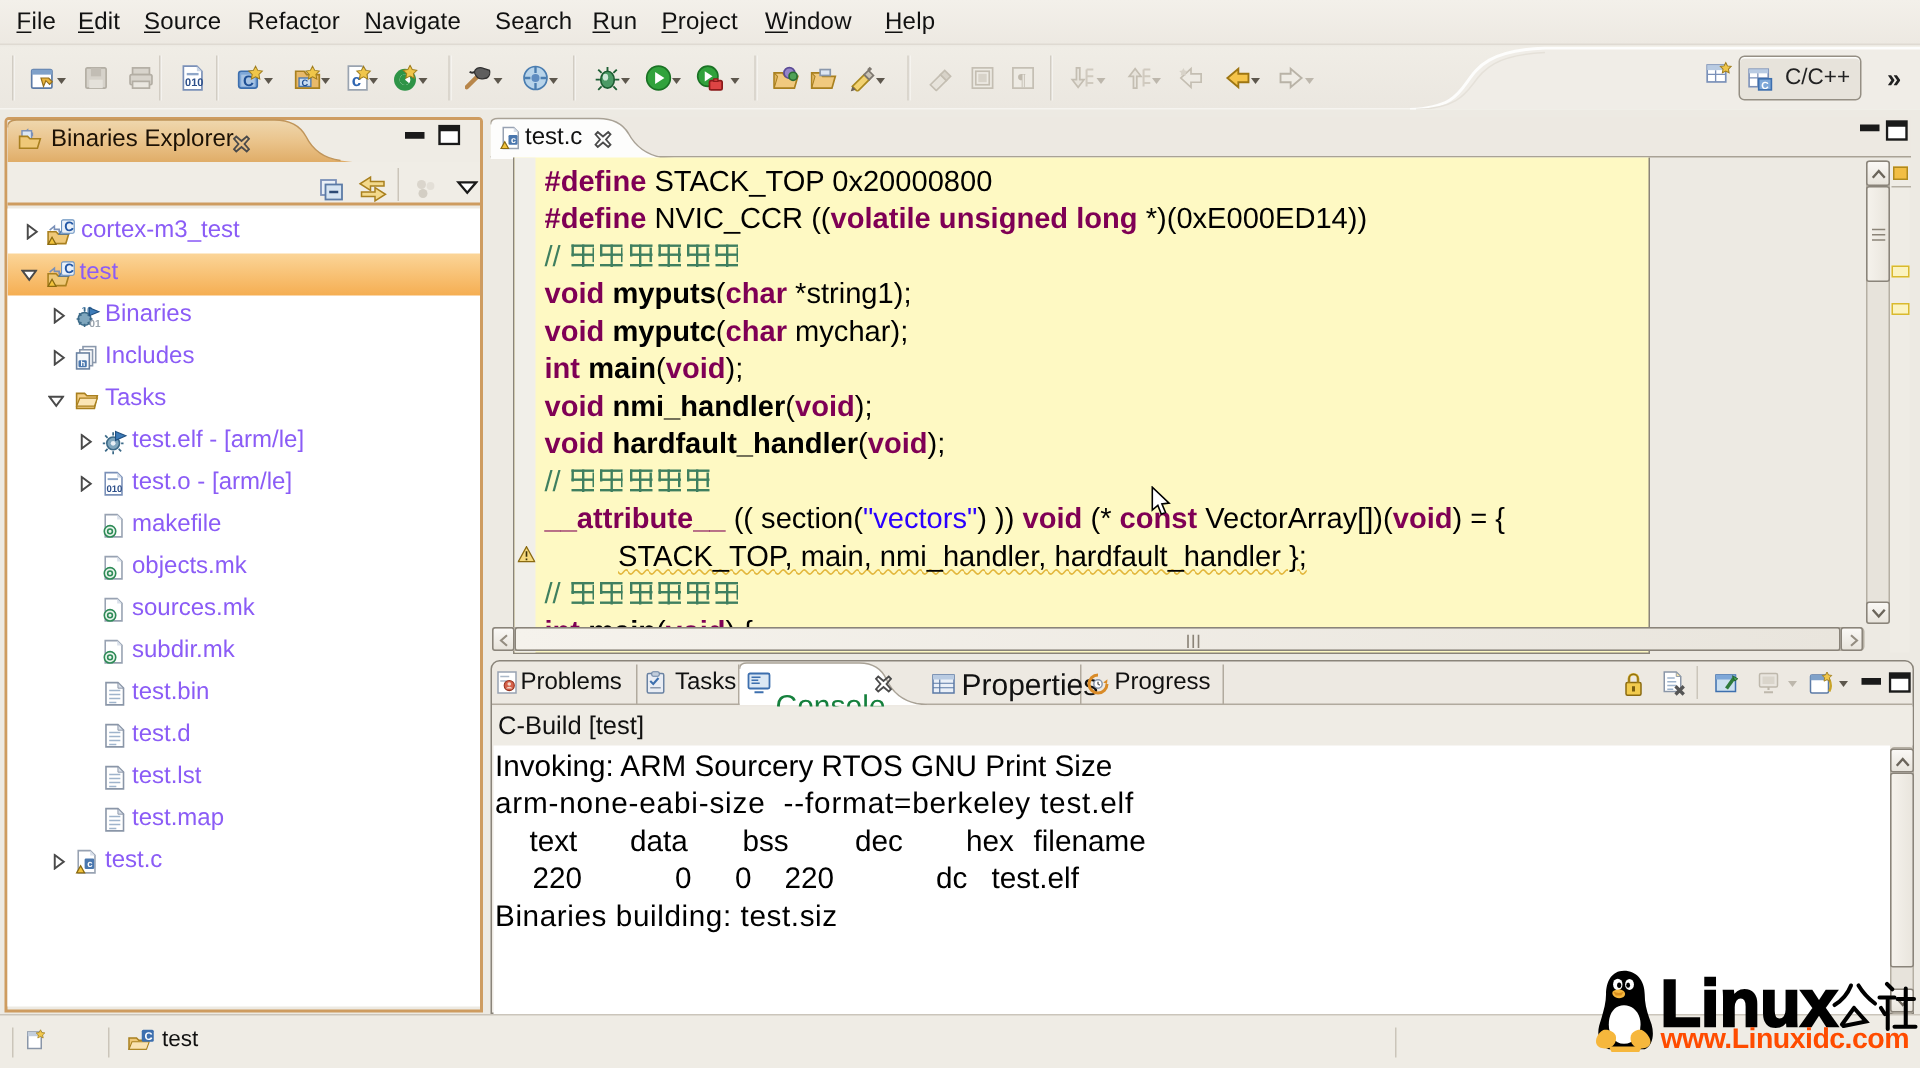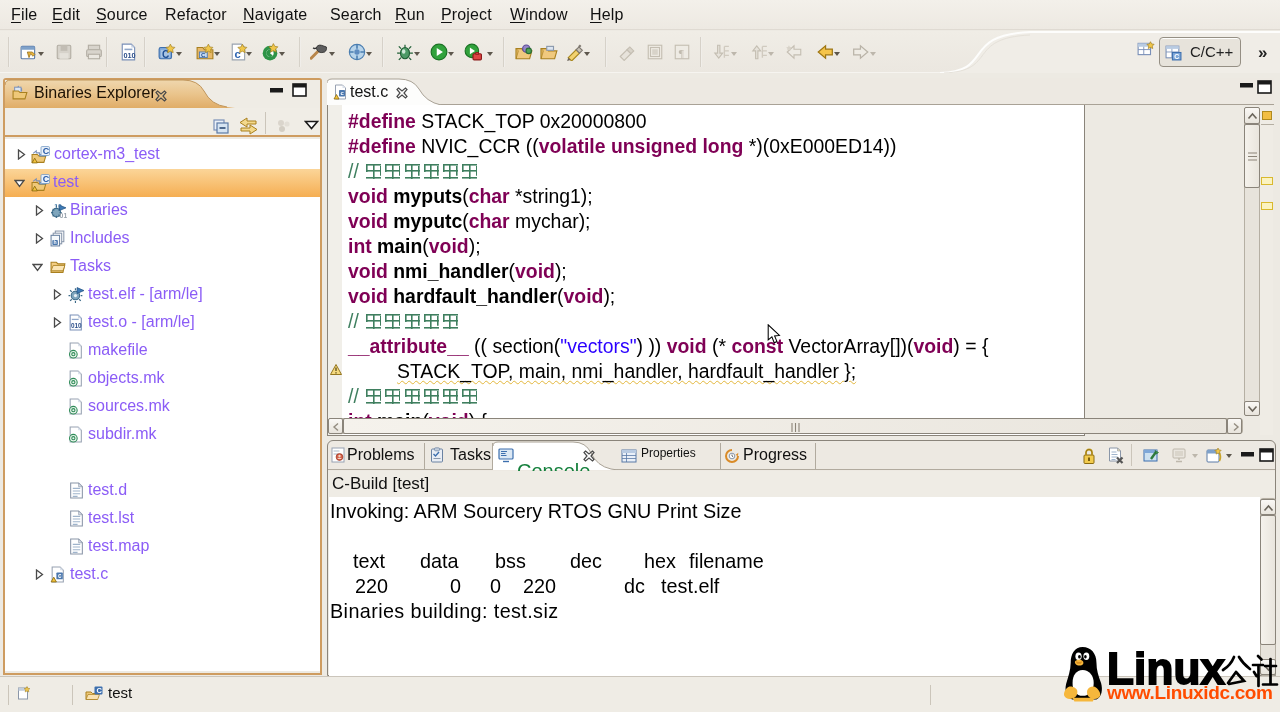--- a/index.html
+++ b/index.html
@@ -26,21 +26,21 @@
 #exp-toolrow{position:absolute;left:2px;top:30px;width:315px;height:29px;background:#F0EDE6;border-bottom:2px solid #CE9C60}
 #exp-tree{position:absolute;left:2px;top:61px;width:315px;height:532px;background:#fff;overflow:hidden}
 .trow{position:absolute;left:0;width:315px;height:28px}
 .trow .lbl{position:absolute;top:4px;font-size:16px;color:#8b5cf6}
 #sel-row{position:absolute;left:0;top:30px;width:315px;height:28px;background:linear-gradient(#FBD598,#F5AE52)}
 .arrow-c{position:absolute;width:9px;height:11px}
 .arrow-e{position:absolute;width:11px;height:9px}
 
 #editor{position:absolute;left:327px;top:78px;width:947px;height:358px}
 #ed-tabbar{position:absolute;left:0;top:0;width:947px;height:27px;background:#EDE9E2;border-bottom:1px solid #A9A296}
-#ed-content{position:absolute;left:0;top:27px;width:758px;height:331px;background:#ffffff;border-left:1px solid #8A847A;border-bottom:1px solid #8A847A;border-right:1px solid #8A847A;overflow:hidden}
+#ed-content{position:absolute;left:15px;top:27px;width:758px;height:331px;background:#fef9c3;border-left:1px solid #8A847A;border-bottom:1px solid #8A847A;border-right:1px solid #8A847A;overflow:hidden}
 #ov-strip{position:absolute;left:933px;top:28px;width:13px;height:329px;background:#EFECE5}
 .sq{text-decoration:underline;text-decoration-style:wavy;text-decoration-color:#E3B73C;text-decoration-thickness:1px;text-underline-offset:2px}
 .cc{display:inline-block;width:15px;height:15px;margin:0 2.1px 0 2.1px;vertical-align:-1px;background:
  linear-gradient(currentColor,currentColor) 0 0/100% 1.6px no-repeat,
  linear-gradient(currentColor,currentColor) 0 48%/100% 1.6px no-repeat,
  linear-gradient(currentColor,currentColor) 0 100%/100% 1.6px no-repeat,
  linear-gradient(currentColor,currentColor) 48% 0/1.6px 100% no-repeat,
  linear-gradient(currentColor,currentColor) 0 0/1.6px 55% no-repeat,
  linear-gradient(currentColor,currentColor) 100% 35%/1.6px 65% no-repeat}
 #code{position:absolute;left:20px;top:4px;width:920px;font-size:19.4px;line-height:25px;white-space:pre;color:#000}
@@ -411,20 +411,28 @@
       </div>
 <div class="trow" style="top:282px">
         <svg style="position:absolute;left:63px;top:5px;width:16px;height:17px" viewBox="0 0 15 16">
           <path d="M2 1 h7.5 l3 3 v11 h-10.5 Z" fill="#fff" stroke="#98A2B2"></path>
           <path d="M9.5 1 l3 3 h-3 Z" fill="#D9E0EA"></path>
           <circle cx="5" cy="11.5" r="3.6" fill="#E9F5EC" stroke="#2E8B57" stroke-width="1"></circle>
           <circle cx="5" cy="11.5" r="1.5" fill="none" stroke="#2E8B57" stroke-width="1"></circle>
         </svg>
         <span class="lbl" style="left:83px">subdir.mk</span>
       </div>
+<div class="trow" style="top:310px">
+        <svg style="position:absolute;left:64px;top:5px;width:15px;height:17px" viewBox="0 0 14 16">
+          <path d="M1.5 1 h7.5 l3.5 3.5 v10.5 h-11 Z" fill="#fff" stroke="#8A96A8"></path>
+          <path d="M9 1 l3.5 3.5 H9 Z" fill="#D9E0EA" stroke="#8A96A8" stroke-width="0.6"></path>
+          <path d="M3.5 6 h7 M3.5 8.5 h7 M3.5 11 h7 M3.5 13.5 h4.5" stroke="#9FB4CC" stroke-width="1"></path>
+        </svg>
+        <span class="lbl" style="left:83px">test.bin</span>
+      </div>
 <div class="trow" style="top:338px">
         <svg style="position:absolute;left:64px;top:5px;width:15px;height:17px" viewBox="0 0 14 16">
           <path d="M1.5 1 h7.5 l3.5 3.5 v10.5 h-11 Z" fill="#fff" stroke="#8A96A8"></path>
           <path d="M9 1 l3.5 3.5 H9 Z" fill="#D9E0EA" stroke="#8A96A8" stroke-width="0.6"></path>
           <path d="M3.5 6 h7 M3.5 8.5 h7 M3.5 11 h7 M3.5 13.5 h4.5" stroke="#9FB4CC" stroke-width="1"></path>
         </svg>
         <span class="lbl" style="left:83px">test.d</span>
       </div>
 <div class="trow" style="top:366px">
         <svg style="position:absolute;left:64px;top:5px;width:15px;height:17px" viewBox="0 0 14 16">
@@ -558,21 +566,21 @@
 <span style="position:absolute;left:189px;top:19px;font-size:20px;color:#15803d">Console</span>
 <svg style="position:absolute;left:255px;top:9px;width:12px;height:12px" viewBox="0 0 12 12">
       <path d="M2.5 1 L6 4 9.5 1 11 2.5 8 6 11 9.5 9.5 11 6 8 2.5 11 1 9.5 4 6 1 2.5 Z" fill="none" stroke="#4a4a4a" stroke-width="1.2"></path>
     </svg>
 <div style="position:absolute;left:392px;top:2px;width:1px;height:27px;background:#B1AA9E"></div>
 <svg style="position:absolute;left:293px;top:8px;width:16px;height:14px" viewBox="0 0 16 14">
       <rect x="1" y="1" width="14" height="12" fill="#EAF0F8" stroke="#5B7AA6"></rect>
       <rect x="1" y="1" width="14" height="3" fill="#B9CBE2"></rect>
       <path d="M1 6.5 h14 M1 9.5 h14 M5.5 4 v9" stroke="#5B7AA6" stroke-width="0.8"></path>
     </svg>
-<span style="position:absolute;left:313px;top:5px;font-size:12px;color:#111">Properties</span>
+<span style="position:absolute;left:313px;top:5px;font-size:20px;color:#111">Properties</span>
 <div style="position:absolute;left:487px;top:2px;width:1px;height:27px;background:#B1AA9E"></div>
 <svg style="position:absolute;left:396px;top:7px;width:16px;height:16px" viewBox="0 0 16 16">
       <path d="M8 2 a6 6 0 1 0 6 6" fill="none" stroke="#D98B28" stroke-width="2"></path>
       <path d="M14 8 l-2.5-1 2.8-2.2 Z" fill="#D98B28"></path>
       <circle cx="8" cy="8" r="2.8" fill="#fff" stroke="#8A98AC"></circle>
       <path d="M8 6.5 V8 l1.2 0.8" fill="none" stroke="#555" stroke-width="0.9"></path>
     </svg>
 <span style="position:absolute;left:415px;top:5px;font-size:16px;color:#111">Progress</span>
 <svg style="position:absolute;left:753px;top:6px;width:16px;height:18px" viewBox="0 0 16 18">
       <rect x="3" y="8" width="10" height="8.5" rx="1" fill="#F2CB4E" stroke="#8A6A10"></rect>
@@ -611,20 +619,21 @@
     </svg>
 <svg style="position:absolute;left:931px;top:7px;width:15px;height:14px" viewBox="0 0 15 14">
       <rect x="1" y="1" width="13" height="12" fill="#fff" stroke="#1a1a1a" stroke-width="1.6"></rect>
       <rect x="1" y="1" width="13" height="3.5" fill="#1a1a1a"></rect>
     </svg>
 <div id="cbuild">
       <span>C-Build [test]</span>
     </div>
 <div id="con-body">
 <div id="con-text">Invoking: ARM Sourcery RTOS GNU Print Size
+<span style="letter-spacing:0.55px">arm-none-eabi-size  --format=berkeley test.elf</span>
 <span style="position:absolute;left:23px;top:50px">text</span><span style="position:absolute;left:90px;top:50px">data</span><span style="position:absolute;left:165px;top:50px">bss</span><span style="position:absolute;left:240px;top:50px">dec</span><span style="position:absolute;left:314px;top:50px">hex</span><span style="position:absolute;left:359px;top:50px">filename</span>
 <span style="position:absolute;left:25px;top:75px">220</span><span style="position:absolute;left:120px;top:75px">0</span><span style="position:absolute;left:160px;top:75px">0</span><span style="position:absolute;left:193px;top:75px">220</span><span style="position:absolute;left:294px;top:75px">dc</span><span style="position:absolute;left:331px;top:75px">test.elf</span>
 <span style="position:absolute;left:0px;top:100px;letter-spacing:0.4px">Binaries building: test.siz</span>
 </div>
 </div>
 <div class="sb-trough" style="left:932px;top:57px;width:16px;height:178px"></div>
 <div class="sb-btn" style="left:932px;top:58px;width:16px;height:16px">
       <svg style="position:absolute;left:2px;top:4px;width:11px;height:8px" viewBox="0 0 11 8">
         <path d="M1.5 6.5 L5.5 2 L9.5 6.5" fill="none" stroke="#6b655b" stroke-width="1.6"></path>
       </svg>

